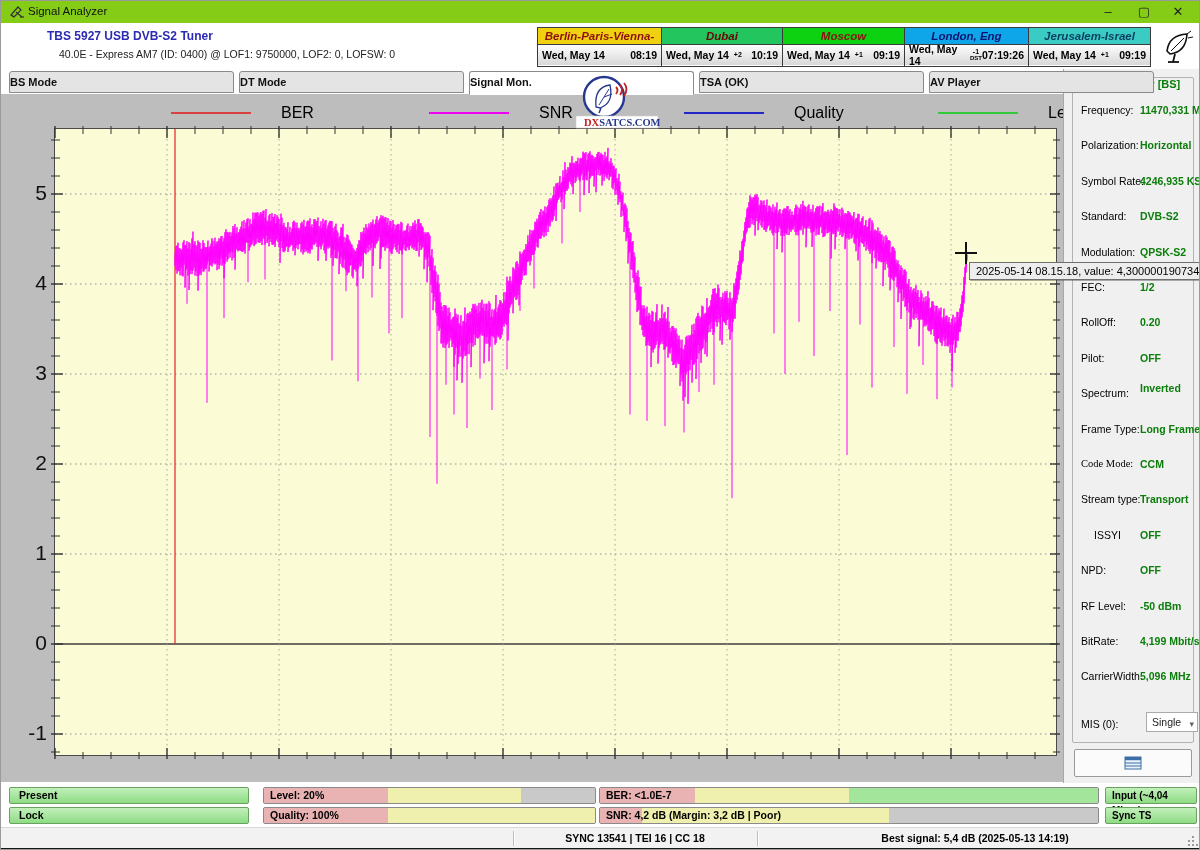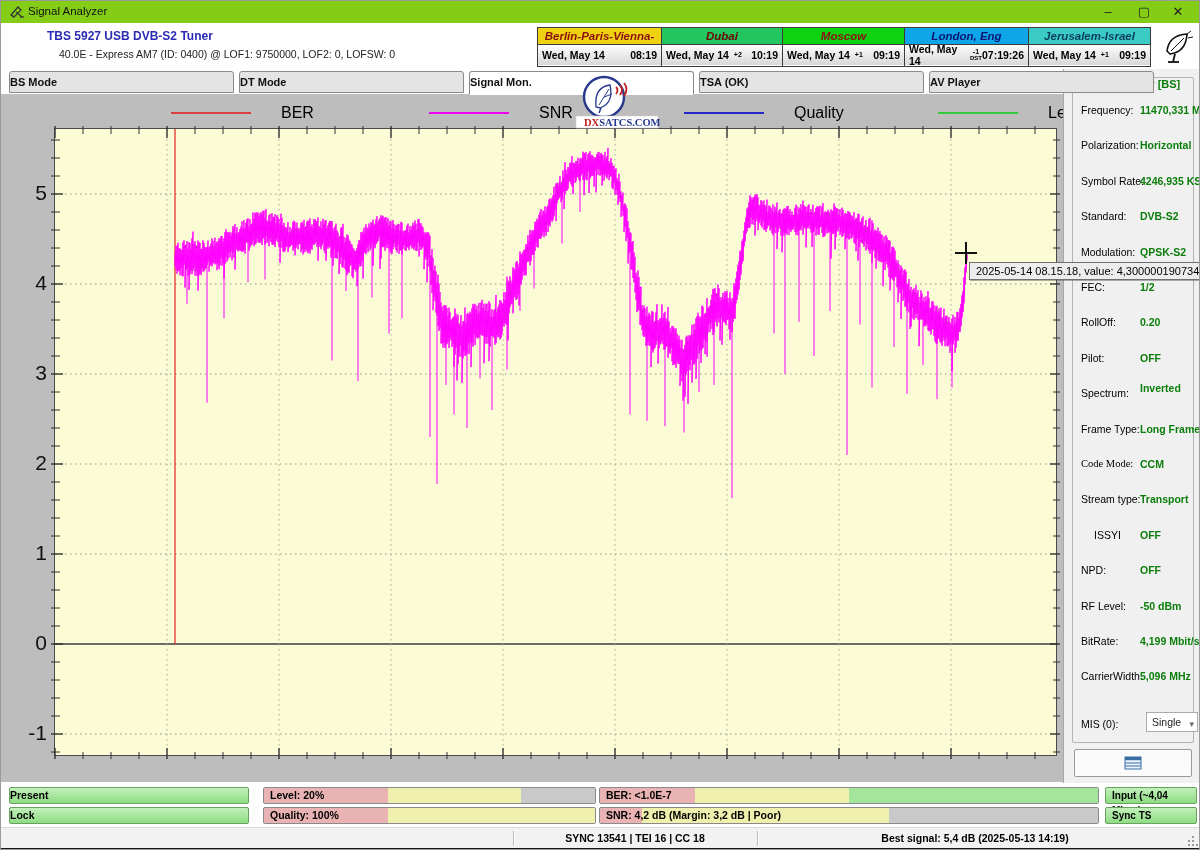--- a/index.html
+++ b/index.html
@@ -58,21 +58,21 @@
   .prow-label{position:absolute;left:16px;font-size:10.5px;color:#000;}
   .prow-value{position:absolute;left:76px;font-size:10.5px;font-weight:bold;color:#0a7d0a;white-space:nowrap;}
   .mis-select{position:absolute;left:73px;width:52px;height:20px;background:#fff;border:1px solid #ababab;
     font-size:10.5px;color:#222;line-height:18px;padding-left:5px;}
   .mis-select .chev{position:absolute;right:3px;top:2px;font-size:9px;color:#666;}
   .ts-button{position:absolute;left:10px;top:680px;width:118px;height:28px;background:#fbfbfb;
     border:1px solid #9a9a9a;border-radius:2px;display:flex;align-items:center;justify-content:center;}
   
   .badge{position:absolute;height:17px;background:linear-gradient(#c2f0ba,#8fdc85);
     border:1px solid #67a25e;border-radius:2px;font-size:10.5px;font-weight:bold;color:#000;
-    line-height:15px;}
+    line-height:15px;padding-left:9px;}
   .sbar{position:absolute;height:17px;border:1px solid #8a8a8a;border-radius:2px;overflow:hidden;background:#c9c9c9;}
   .sbar .seg{position:absolute;top:0;height:100%;}
   .sbar .lbl{position:absolute;left:6px;top:1px;font-size:10.5px;font-weight:bold;color:#000;white-space:nowrap;}
   .seg.pink{background:#e9b3b3;} .seg.yellow{background:#f0f0ae;}
   .seg.green{background:#a4e59c;} .seg.gray{background:#c9c9c9;}
   
   .statusbar{position:absolute;left:0;top:826px;width:100%;height:21px;background:#f2f2f2;
     border-top:1px solid #d8d8d8;}
   .sb-sec{position:absolute;top:0;height:100%;font-size:10.5px;font-weight:bold;color:#000;
     display:flex;align-items:center;justify-content:center;}

